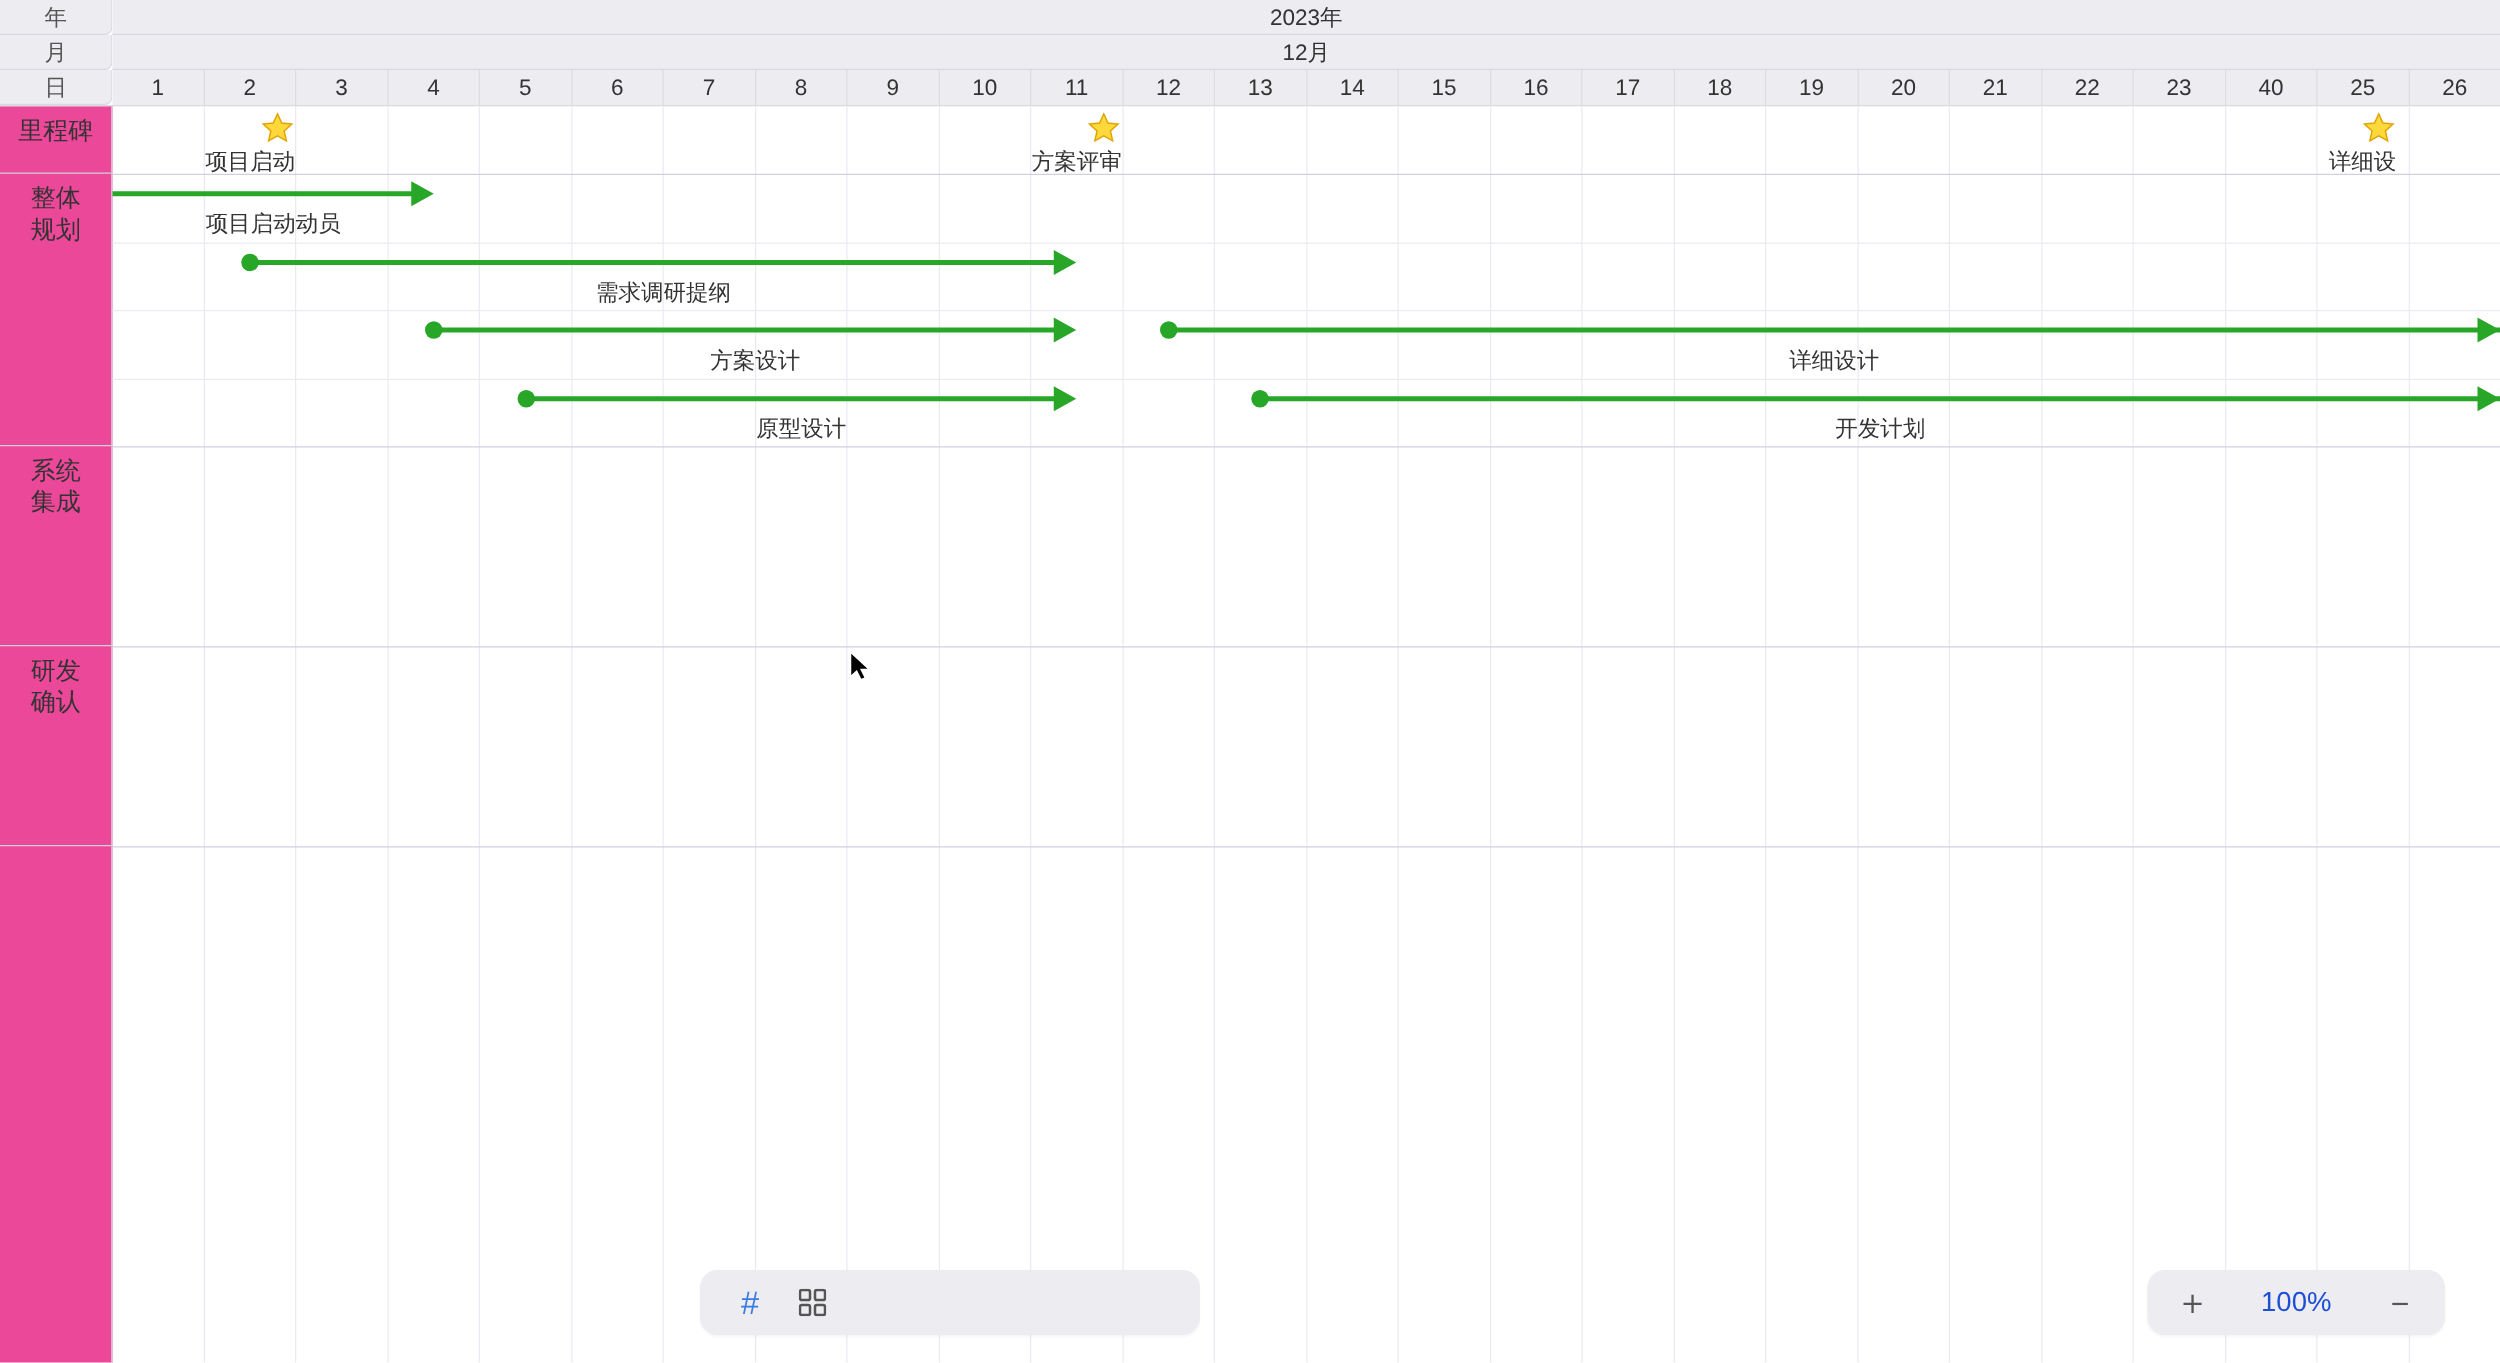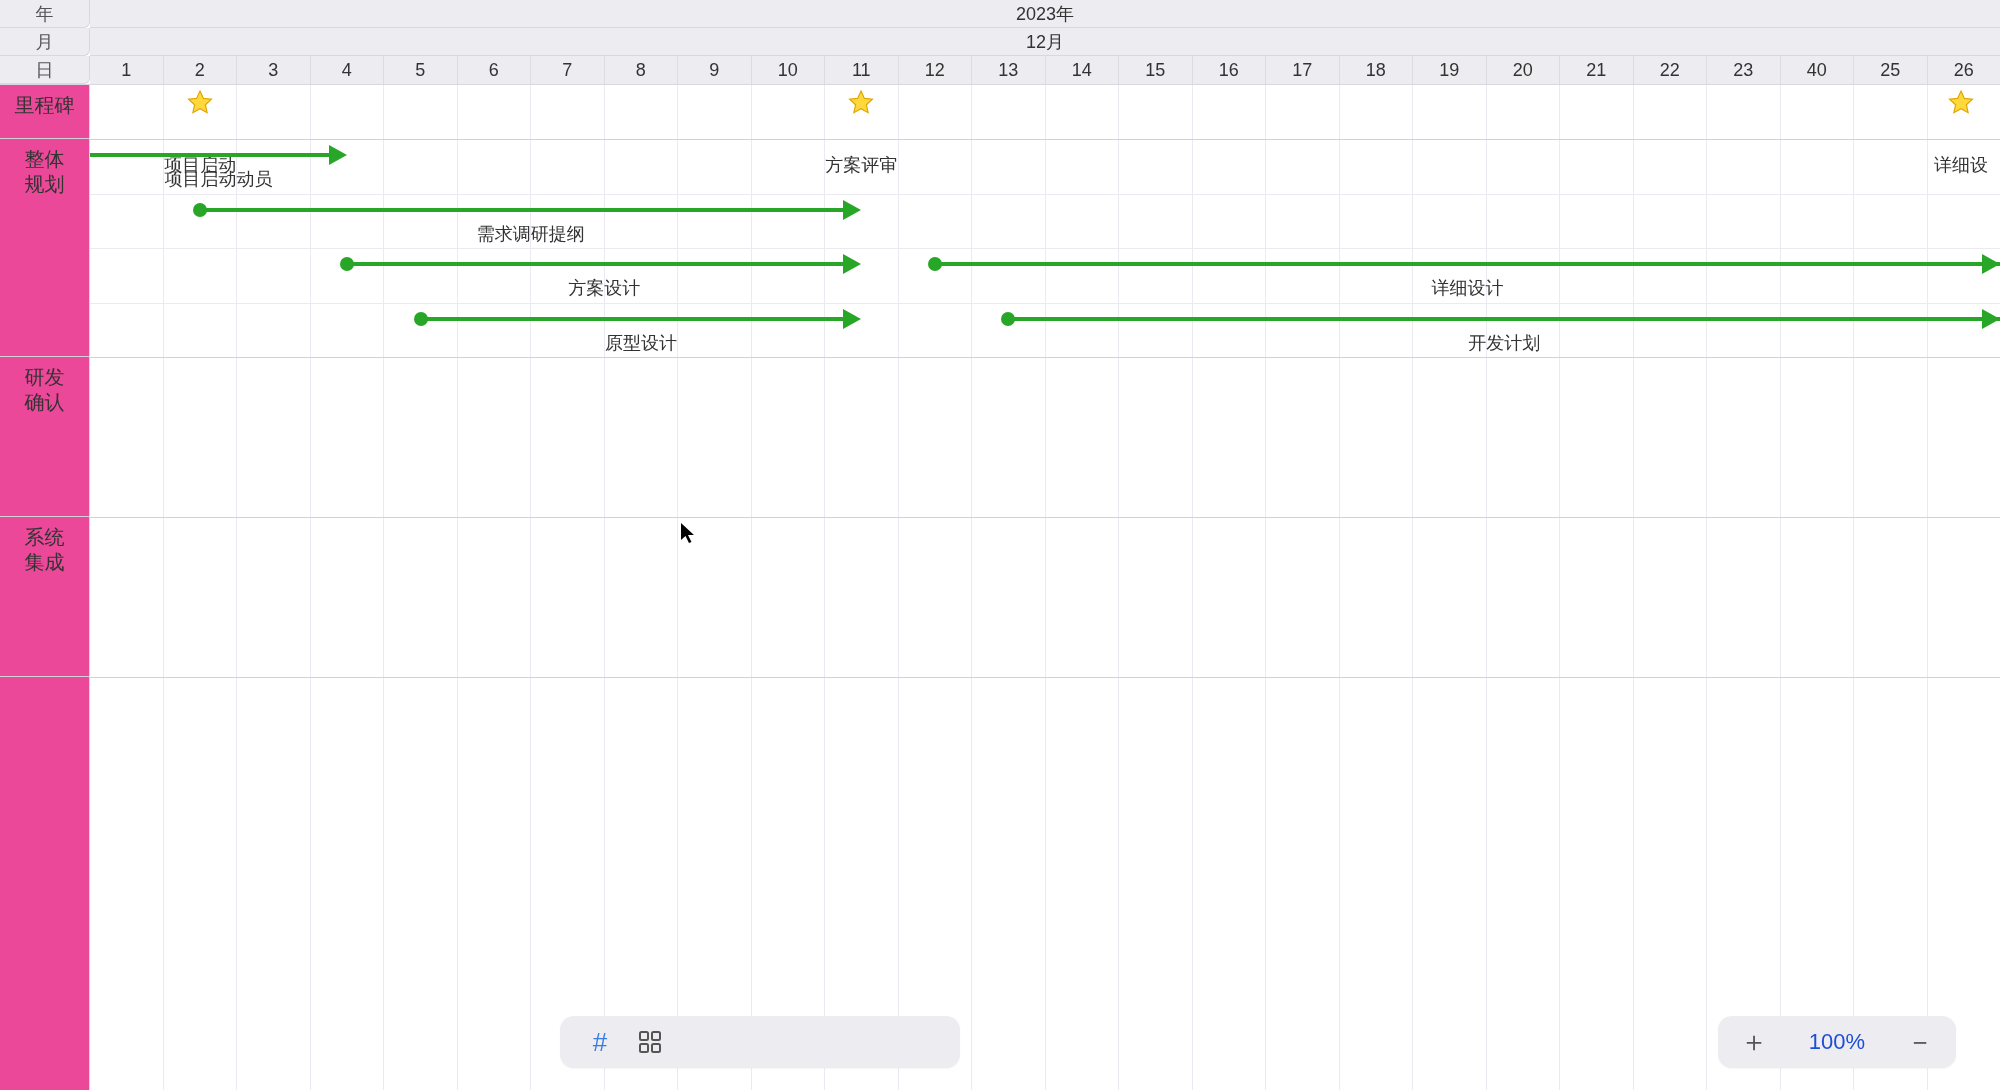--- a/index.html
+++ b/index.html
@@ -117,24 +117,23 @@
     right: 0;
     border-top: 1px solid #eceaf1;
   }
 
   
   .milestone {
     position: absolute;
     transform: translateX(-50%);
     display: flex;
     flex-direction: column;
-    align-items: center;
+    align-items: flex-end;
     font-size: 18px;
     white-space: nowrap;
-    gap: 36px;
   }
   .star {
     width: 28px;
     height: 28px;
   }
 
   
   .task {
     position: absolute;
   }
@@ -281,24 +280,24 @@
         <div class="day-cell">26</div>
       </div>
   </div>
 </div>
 
 <div class="body">
   <div class="side" id="side">
       <div class="side-cell" style="height: 54px; white-space: pre-line;">里程碑</div>
       <div class="side-cell" style="height: 218px; white-space: pre-line;">整体
 规划</div>
+      <div class="side-cell" style="height: 160px; white-space: pre-line;">系统
+集成</div>
       <div class="side-cell" style="height: 160px; white-space: pre-line;">研发
 确认</div>
-      <div class="side-cell" style="height: 160px; white-space: pre-line;">系统
-集成</div>
     </div>
   <div class="grid" id="grid">
     <div class="grid-cols" id="grid-cols">
         <div class="grid-col"></div>
         <div class="grid-col"></div>
         <div class="grid-col"></div>
         <div class="grid-col"></div>
         <div class="grid-col"></div>
         <div class="grid-col"></div>
         <div class="grid-col"></div>
@@ -337,21 +336,21 @@
       <path d="M12 1.8l2.9 6.3 6.9.7-5.2 4.7 1.5 6.8L12 16.9 5.9 20.3l1.5-6.8L2.2 8.8l6.9-.7L12 1.8z" fill="#ffd93b" stroke="#e0a400" stroke-width="1"></path>
     </svg>
     <span>项目启动</span>
       </div>
       <div class="milestone" style="left: 771.346px; top: 4px;">
     <svg class="star" viewBox="0 0 24 24">
       <path d="M12 1.8l2.9 6.3 6.9.7-5.2 4.7 1.5 6.8L12 16.9 5.9 20.3l1.5-6.8L2.2 8.8l6.9-.7L12 1.8z" fill="#ffd93b" stroke="#e0a400" stroke-width="1"></path>
     </svg>
     <span>方案评审</span>
       </div>
-      <div class="milestone" style="left: 1871px; top: 4px;">
+      <div class="milestone" style="left: 1800px; top: 4px;">
     <svg class="star" viewBox="0 0 24 24">
       <path d="M12 1.8l2.9 6.3 6.9.7-5.2 4.7 1.5 6.8L12 16.9 5.9 20.3l1.5-6.8L2.2 8.8l6.9-.7L12 1.8z" fill="#ffd93b" stroke="#e0a400" stroke-width="1"></path>
     </svg>
     <span>详细设</span>
       </div>
       <div class="task" style="left: 0px; top: 70.35px; width: 257.115px; height: 0px;">
         <div class="task-bar" style="left: 0px; width: 251.115px;"></div>
         <div class="task-arrow" style="left: 239.115px;"></div>
         <div class="task-label">项目启动动员</div>
       </div>

